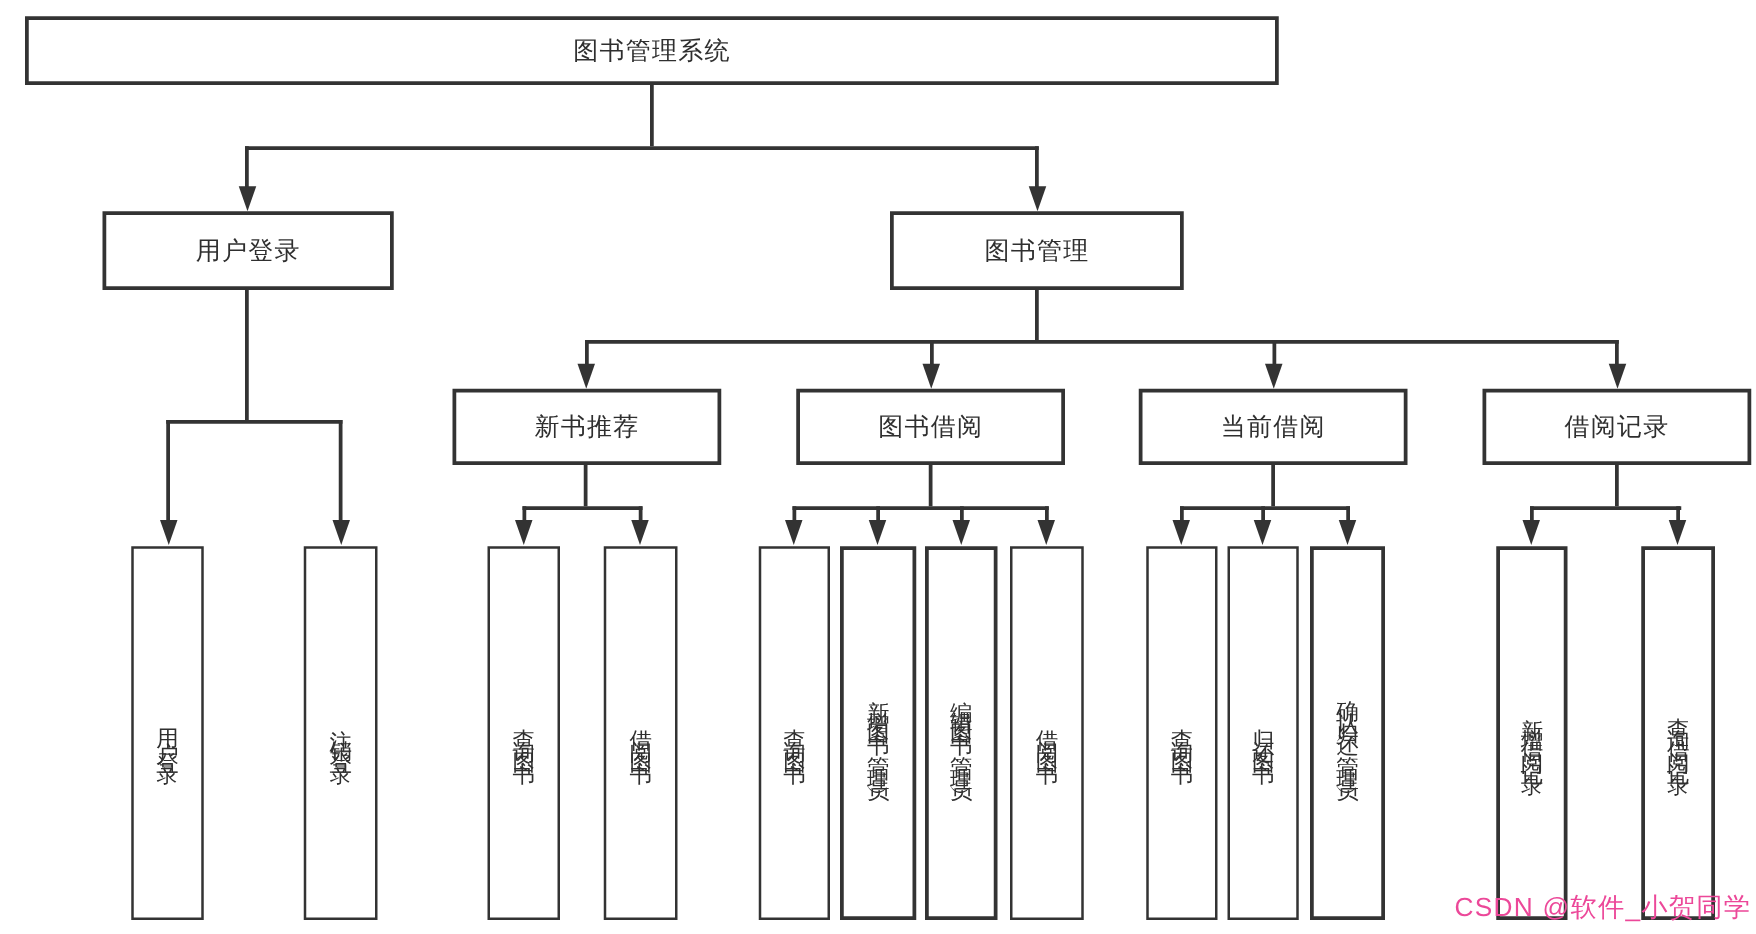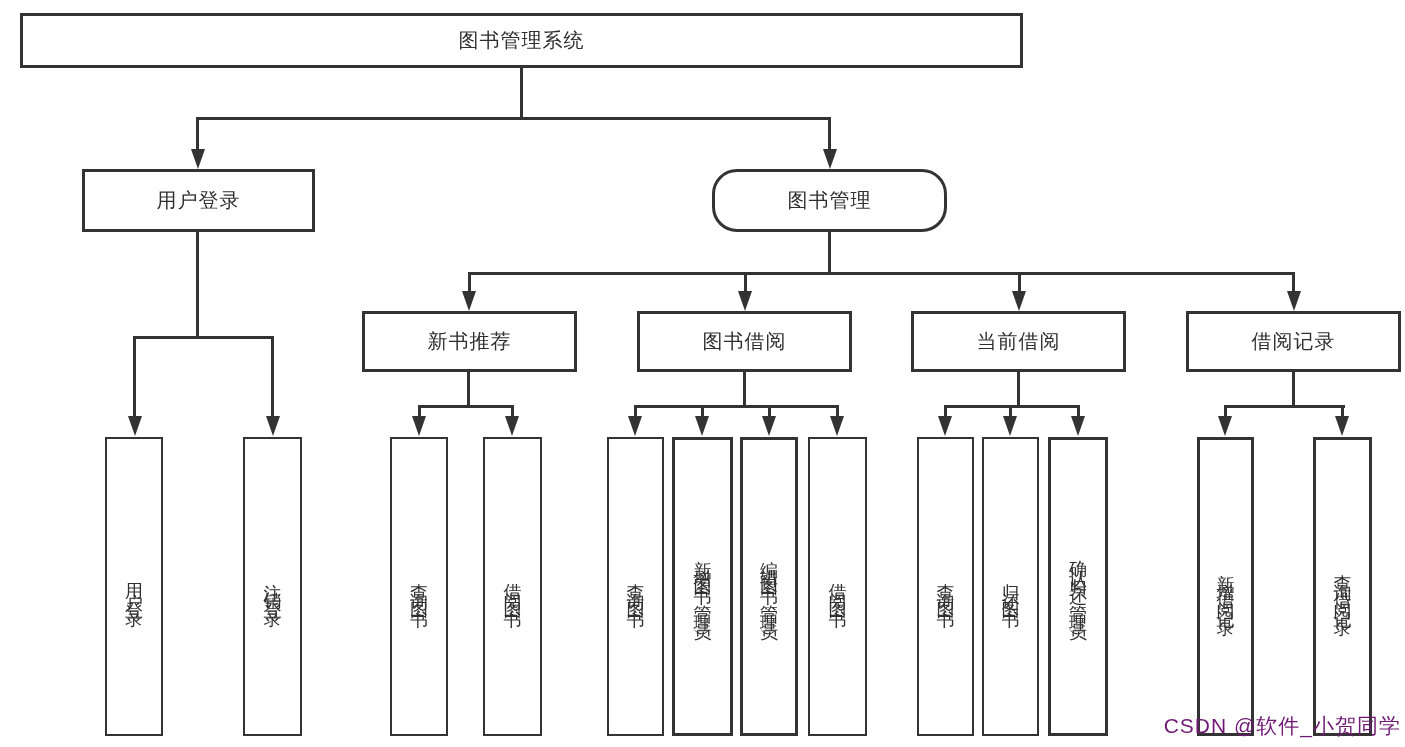--- a/index.html
+++ b/index.html
@@ -44,21 +44,21 @@
     height: 0;
     border-left: 7px solid transparent;
     border-right: 7px solid transparent;
     border-top: 20px solid #333333;
   }
   .watermark {
     position: absolute;
     top: 712px;
     right: 4px;
     font-size: 21px;
-    color: #701a75;
+    color: #ec4899;
     letter-spacing: 1px;
     z-index: 5;
     white-space: nowrap;
   }
 </style>
 </head>
 <body>
 
 <div class="canvas">
 
@@ -69,21 +69,21 @@
   <div class="line" style="left:520px; top:68px; width:3px; height:49px;"></div>
   <div class="line" style="left:196px; top:117px; width:635px; height:3px;"></div>
   <div class="line" style="left:196px; top:117px; width:3px; height:33px;"></div>
   <div class="arrow" style="left:191px; top:149px;"></div>
   <div class="line" style="left:828px; top:117px; width:3px; height:33px;"></div>
   <div class="arrow" style="left:823px; top:149px;"></div>
 
   <div class="box" style="left:82px; top:169px; width:233px; height:63px;">
     <span>用户登录</span>
   </div>
-  <div class="box" style="left:712px; top:169px; width:235px; height:63px;border-radius:25px;">
+  <div class="box" style="left:712px; top:169px; width:235px; height:63px;">
     <span>图书管理</span>
   </div>
 
   <div class="line" style="left:196px; top:232px; width:3px; height:104px;"></div>
   <div class="line" style="left:133px; top:336px; width:141px; height:3px;"></div>
   <div class="line" style="left:133px; top:336px; width:3px; height:81px;"></div>
   <div class="arrow" style="left:128px; top:416px;"></div>
   <div class="line" style="left:271px; top:336px; width:3px; height:81px;"></div>
   <div class="arrow" style="left:266px; top:416px;"></div>
 

